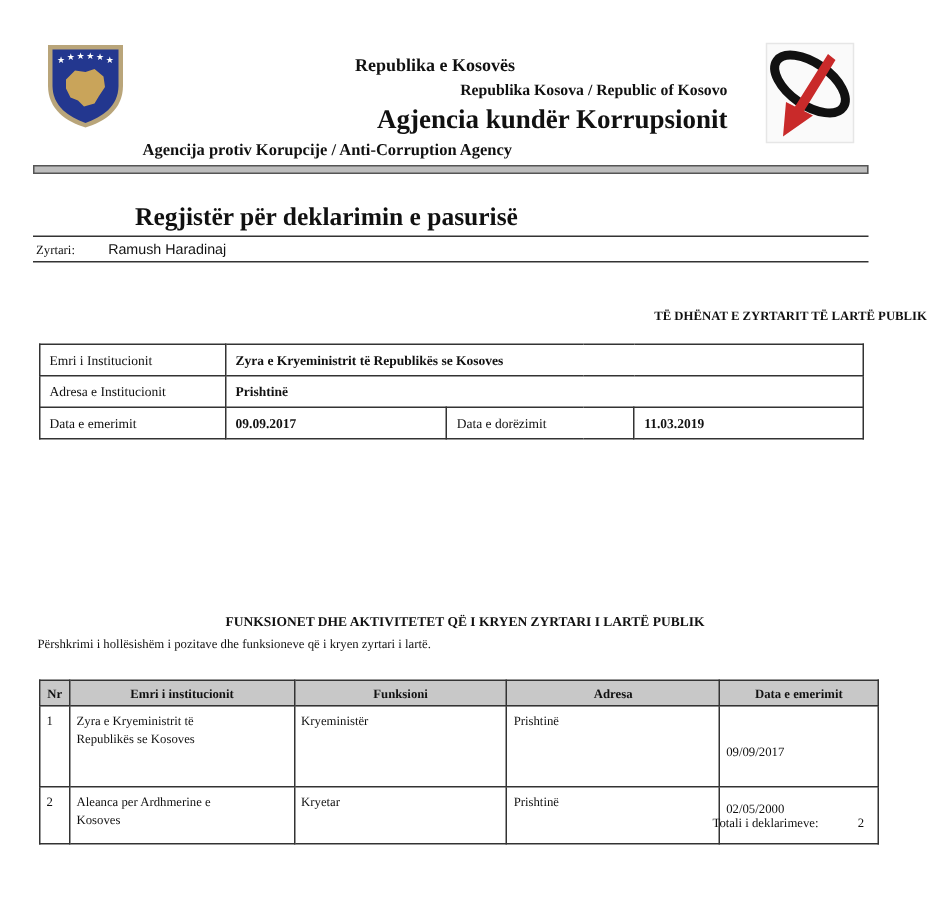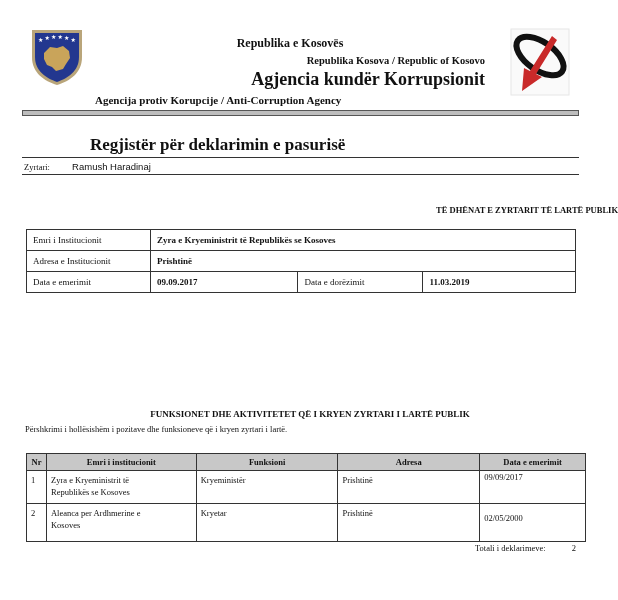--- a/index.html
+++ b/index.html
@@ -119,21 +119,21 @@
     <th>Emri i institucionit</th>
     <th>Funksioni</th>
     <th>Adresa</th>
     <th>Data e emerimit</th>
   </tr>
   <tr>
     <td>1</td>
     <td><span>Zyra e Kryeministrit të</span><br><span>Republikës se Kosoves</span></td>
     <td>Kryeministër</td>
     <td>Prishtinë</td>
-    <td style="padding-top:0">09/09/2017</td>
+    <td style="padding-top:24px">09/09/2017</td>
   </tr>
   <tr>
     <td>2</td>
     <td><span>Aleanca per Ardhmerine e</span><br><span>Kosoves</span></td>
     <td>Kryetar</td>
     <td>Prishtinë</td>
     <td style="padding-top:8px">02/05/2000</td>
   </tr>
 </tbody>
   </table>

